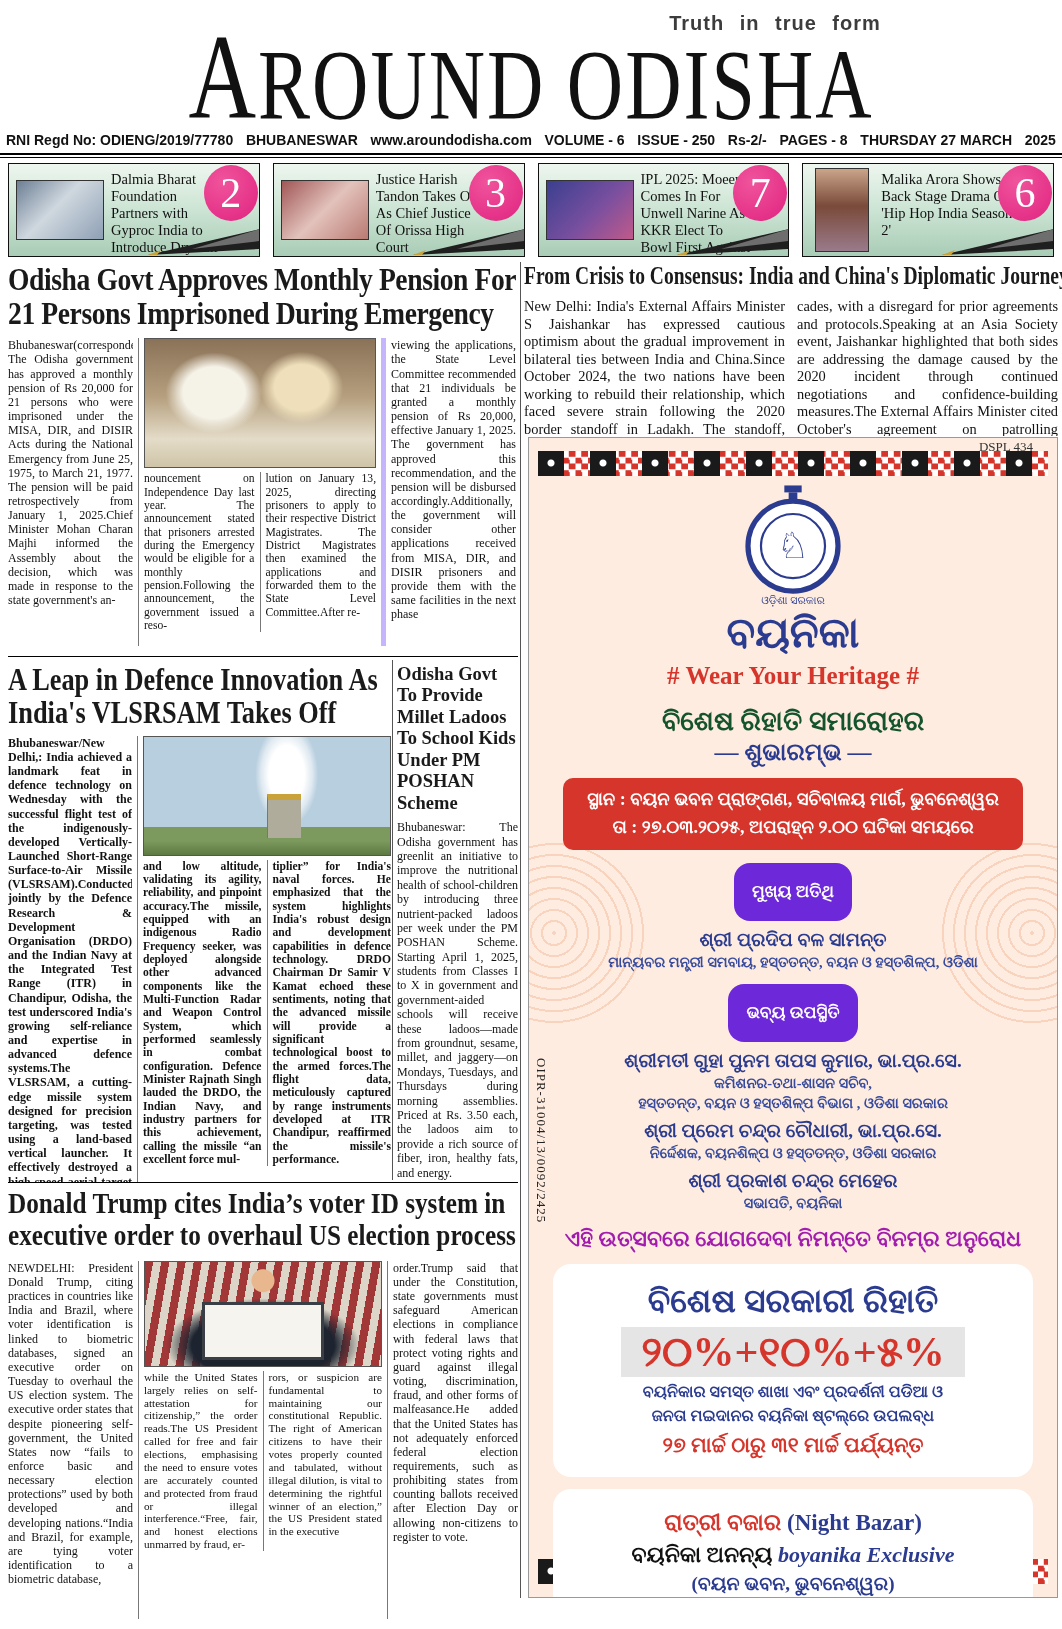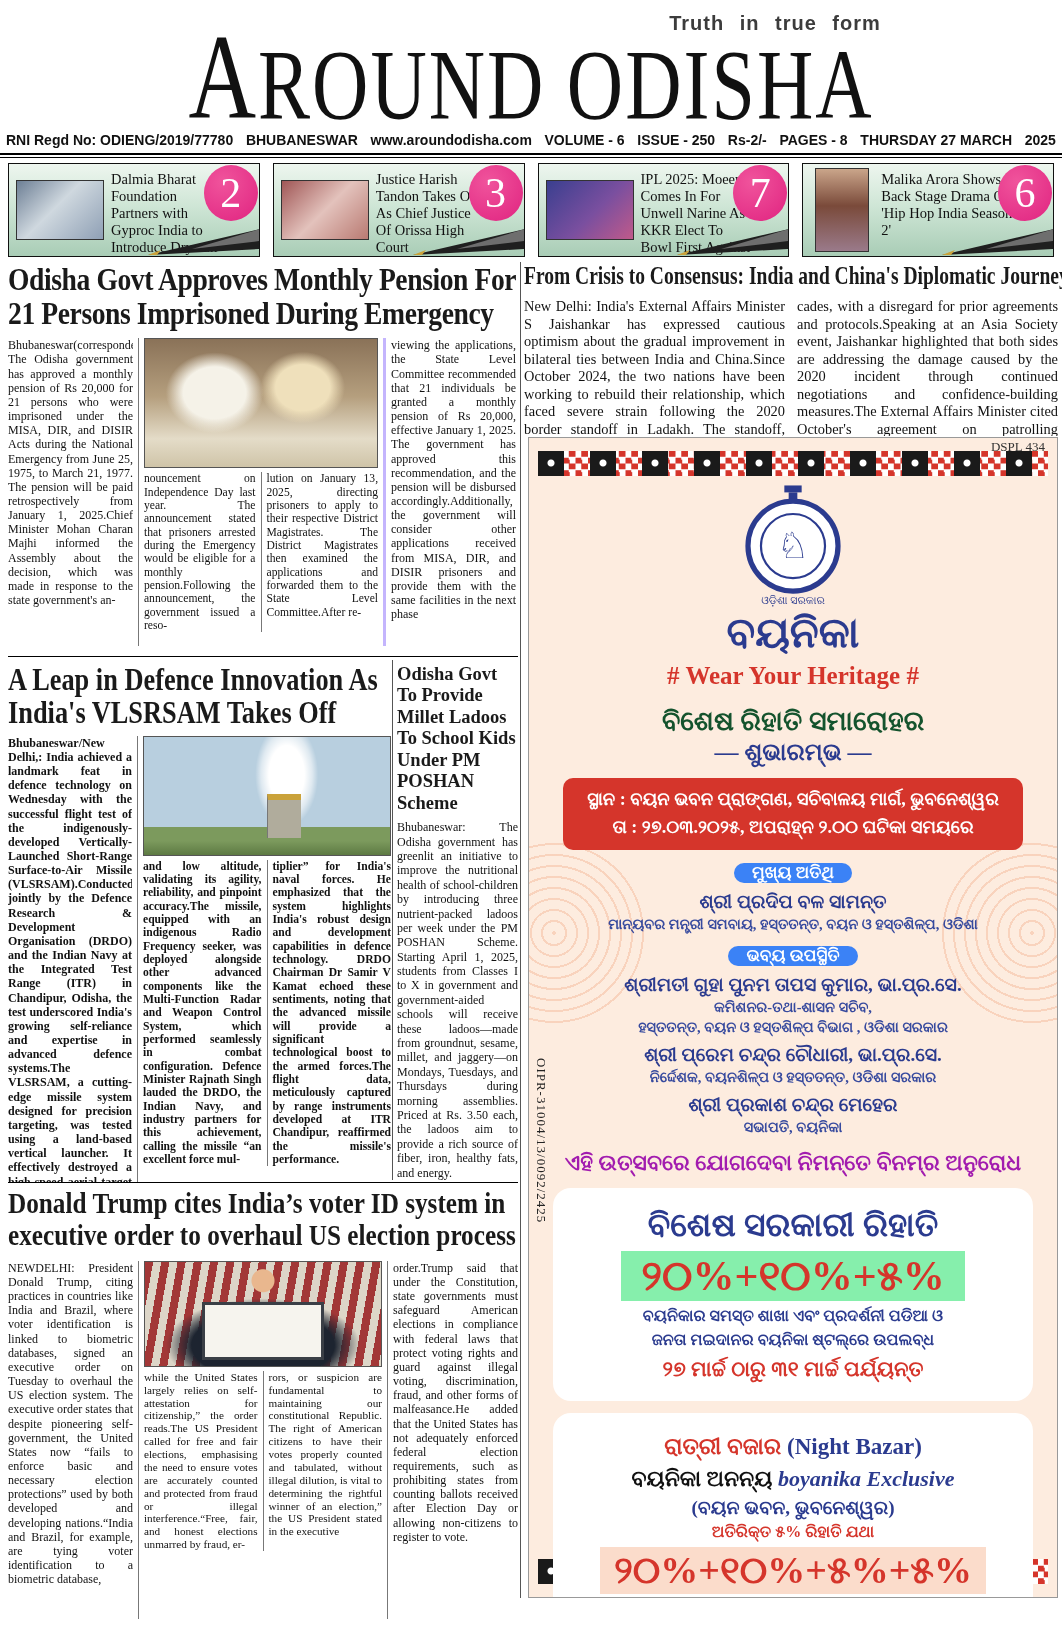--- a/index.html
+++ b/index.html
@@ -46,21 +46,21 @@
   .vline-main{position:absolute;top:262px;left:520px;height:1336px;border-left:1px solid #555;}
   .vline-dl{position:absolute;top:660px;left:392px;height:520px;border-left:1px solid #555;}
   .hrule1{position:absolute;top:656px;left:8px;width:510px;border-top:1.5px solid #000;}
   .hrule2{position:absolute;top:1182px;left:8px;width:510px;border-top:1.5px solid #000;}
   
   .art-pension{position:absolute;top:262px;left:8px;width:508px;}
   .art-pension h2{font-size:32.5px;line-height:1.05;letter-spacing:-0.5px;
     transform:scaleX(.85);width:118%;}
   .art-pension .body{display:flex;margin-top:8px;height:308px;}
   .art-pension .c-side{width:126px;}
-  .art-pension .mid{width:250px;border-left:1px solid #777;border-right:3px solid #c4b5fd;
+  .art-pension .mid{width:250px;border-left:1px solid #777;border-right:5px solid #c4b5fd;
     padding:0 5px;margin:0 5px;}
   .photo-assembly{height:130px;width:100%;
     background:
       radial-gradient(ellipse 30% 45% at 30% 42%,#f5f2e8 0 45%,rgba(245,242,232,0) 70%),
       radial-gradient(ellipse 26% 40% at 68% 38%,#efe0bb 0 45%,rgba(239,224,187,0) 70%),
       linear-gradient(180deg,#8a7258 0%,#b59f7e 45%,#e4dcc8 78%,#cfc4a8 100%);}
   .two{display:flex;margin-top:4px;}
   .two .col{flex:1;font-size:11.6px;line-height:1.15;}
   .two .col + .col{border-left:1px solid #777;padding-left:5px;margin-left:5px;}
   
@@ -104,44 +104,44 @@
   
   .ad{position:absolute;top:437px;left:528px;width:530px;height:1161px;
     background:#fdecdf;border:1px solid #999;overflow:hidden;}
   .ad-strip{position:absolute;left:9px;right:9px;height:25px;background-color:#fff;
     background-image:
       radial-gradient(circle at 13px 12px,#fff 3px,rgba(255,255,255,0) 4px),
       repeating-linear-gradient(90deg,#1a1a1a 0 26px,rgba(0,0,0,0) 26px 52px),
       repeating-conic-gradient(#d5352b 0% 25%,#fff 0% 50%);
     background-size:52px 25px,52px 25px,12.5px 12.5px;}
   .ad-strip.top{top:13px;} .ad-strip.bottom{bottom:13px;}
-  .ad-code{position:absolute;top:1px;right:12px;font-size:13px;color:#333;z-index:3;}
+  .ad-code{position:absolute;top:1px;right:24px;font-size:13px;color:#333;z-index:3;}
   .ad-side{position:absolute;left:4px;top:620px;writing-mode:vertical-rl;
     font-size:13px;color:#222;letter-spacing:1px;z-index:3;}
   .mandala{position:absolute;width:190px;height:190px;border-radius:50%;opacity:.55;
     background:repeating-radial-gradient(circle,rgba(240,160,120,.6) 0 2px,rgba(240,160,120,0) 2px 11px);}
   .mandala.l{left:-70px;top:400px;} .mandala.r{right:-70px;top:400px;}
   .ad-inner{position:absolute;top:44px;left:24px;right:24px;text-align:center;z-index:2;}
   .blue{color:#2b3b8f;} .red{color:#d5352b;}
   .ad-emblem{margin:0 auto;display:block;}
   .emblem-cap{font-size:11px;color:#2b3b8f;margin-top:-4px;}
   .ad-brand{font-size:42px;font-weight:bold;color:#2b3b8f;margin-top:2px;}
   .ad-tag{font-size:25px;font-weight:bold;color:#d5352b;margin-top:5px;}
   .ad-evt{font-size:27px;font-weight:bold;color:#14532d;margin-top:16px;}
   .ad-sub{font-size:24px;font-weight:bold;color:#2b3b8f;margin-top:2px;}
   .ad-venue{background:#d5352b;color:#fff;border-radius:10px;padding:8px 8px;
     font-size:18px;font-weight:bold;margin:12px 10px 0;line-height:1.55;}
-  .pill{display:inline-block;background:#3b82f6;color:#fff;border-radius:16px;
-    padding:0 18px;font-size:17px;font-weight:bold;margin-top:13px;}
+  .pill{display:inline-block;background:#6d28d9;color:#fff;border-radius:16px;
+    padding:19px 18px;font-size:17px;font-weight:bold;margin-top:13px;}
   .g-name{font-size:19px;font-weight:bold;color:#2b3b8f;margin-top:8px;}
   .g-title{font-size:14.5px;font-weight:bold;color:#374a9e;margin-top:3px;}
   .ad-invite{font-size:22px;font-weight:bold;color:#a21caf;margin-top:14px;}
   .offer{background:#fff;border-radius:18px;margin:12px 0 0;padding:19px 8px;}
   .o-title{font-size:33px;font-weight:bold;color:#2b3b8f;}
-  .o-disc{font-size:42px;font-weight:bold;color:#d5352b;background:#86efac;
+  .o-disc{font-size:42px;font-weight:bold;color:#d5352b;background:#e5e5e5;
     display:inline-block;padding:1px 20px;margin-top:6px;}
   .o-line{font-size:16px;font-weight:bold;color:#2b3b8f;margin-top:6px;}
   .o-dates{font-size:21px;font-weight:bold;color:#d5352b;margin-top:8px;}
   .o2-title{font-size:23px;font-weight:bold;margin-top:2px;}
   .o2-brands{margin-top:6px;font-size:22px;font-weight:bold;}
   .o2-brands .script{font-style:italic;}
   .o2-venue{font-size:19px;color:#2b3b8f;font-weight:bold;margin-top:5px;}
   .o2-extra{font-size:16px;color:#d5352b;font-weight:bold;margin-top:4px;}
   .o2-disc{font-size:38px;font-weight:bold;color:#d5352b;background:#fbdccb;
     display:inline-block;padding:1px 14px;margin-top:6px;}

